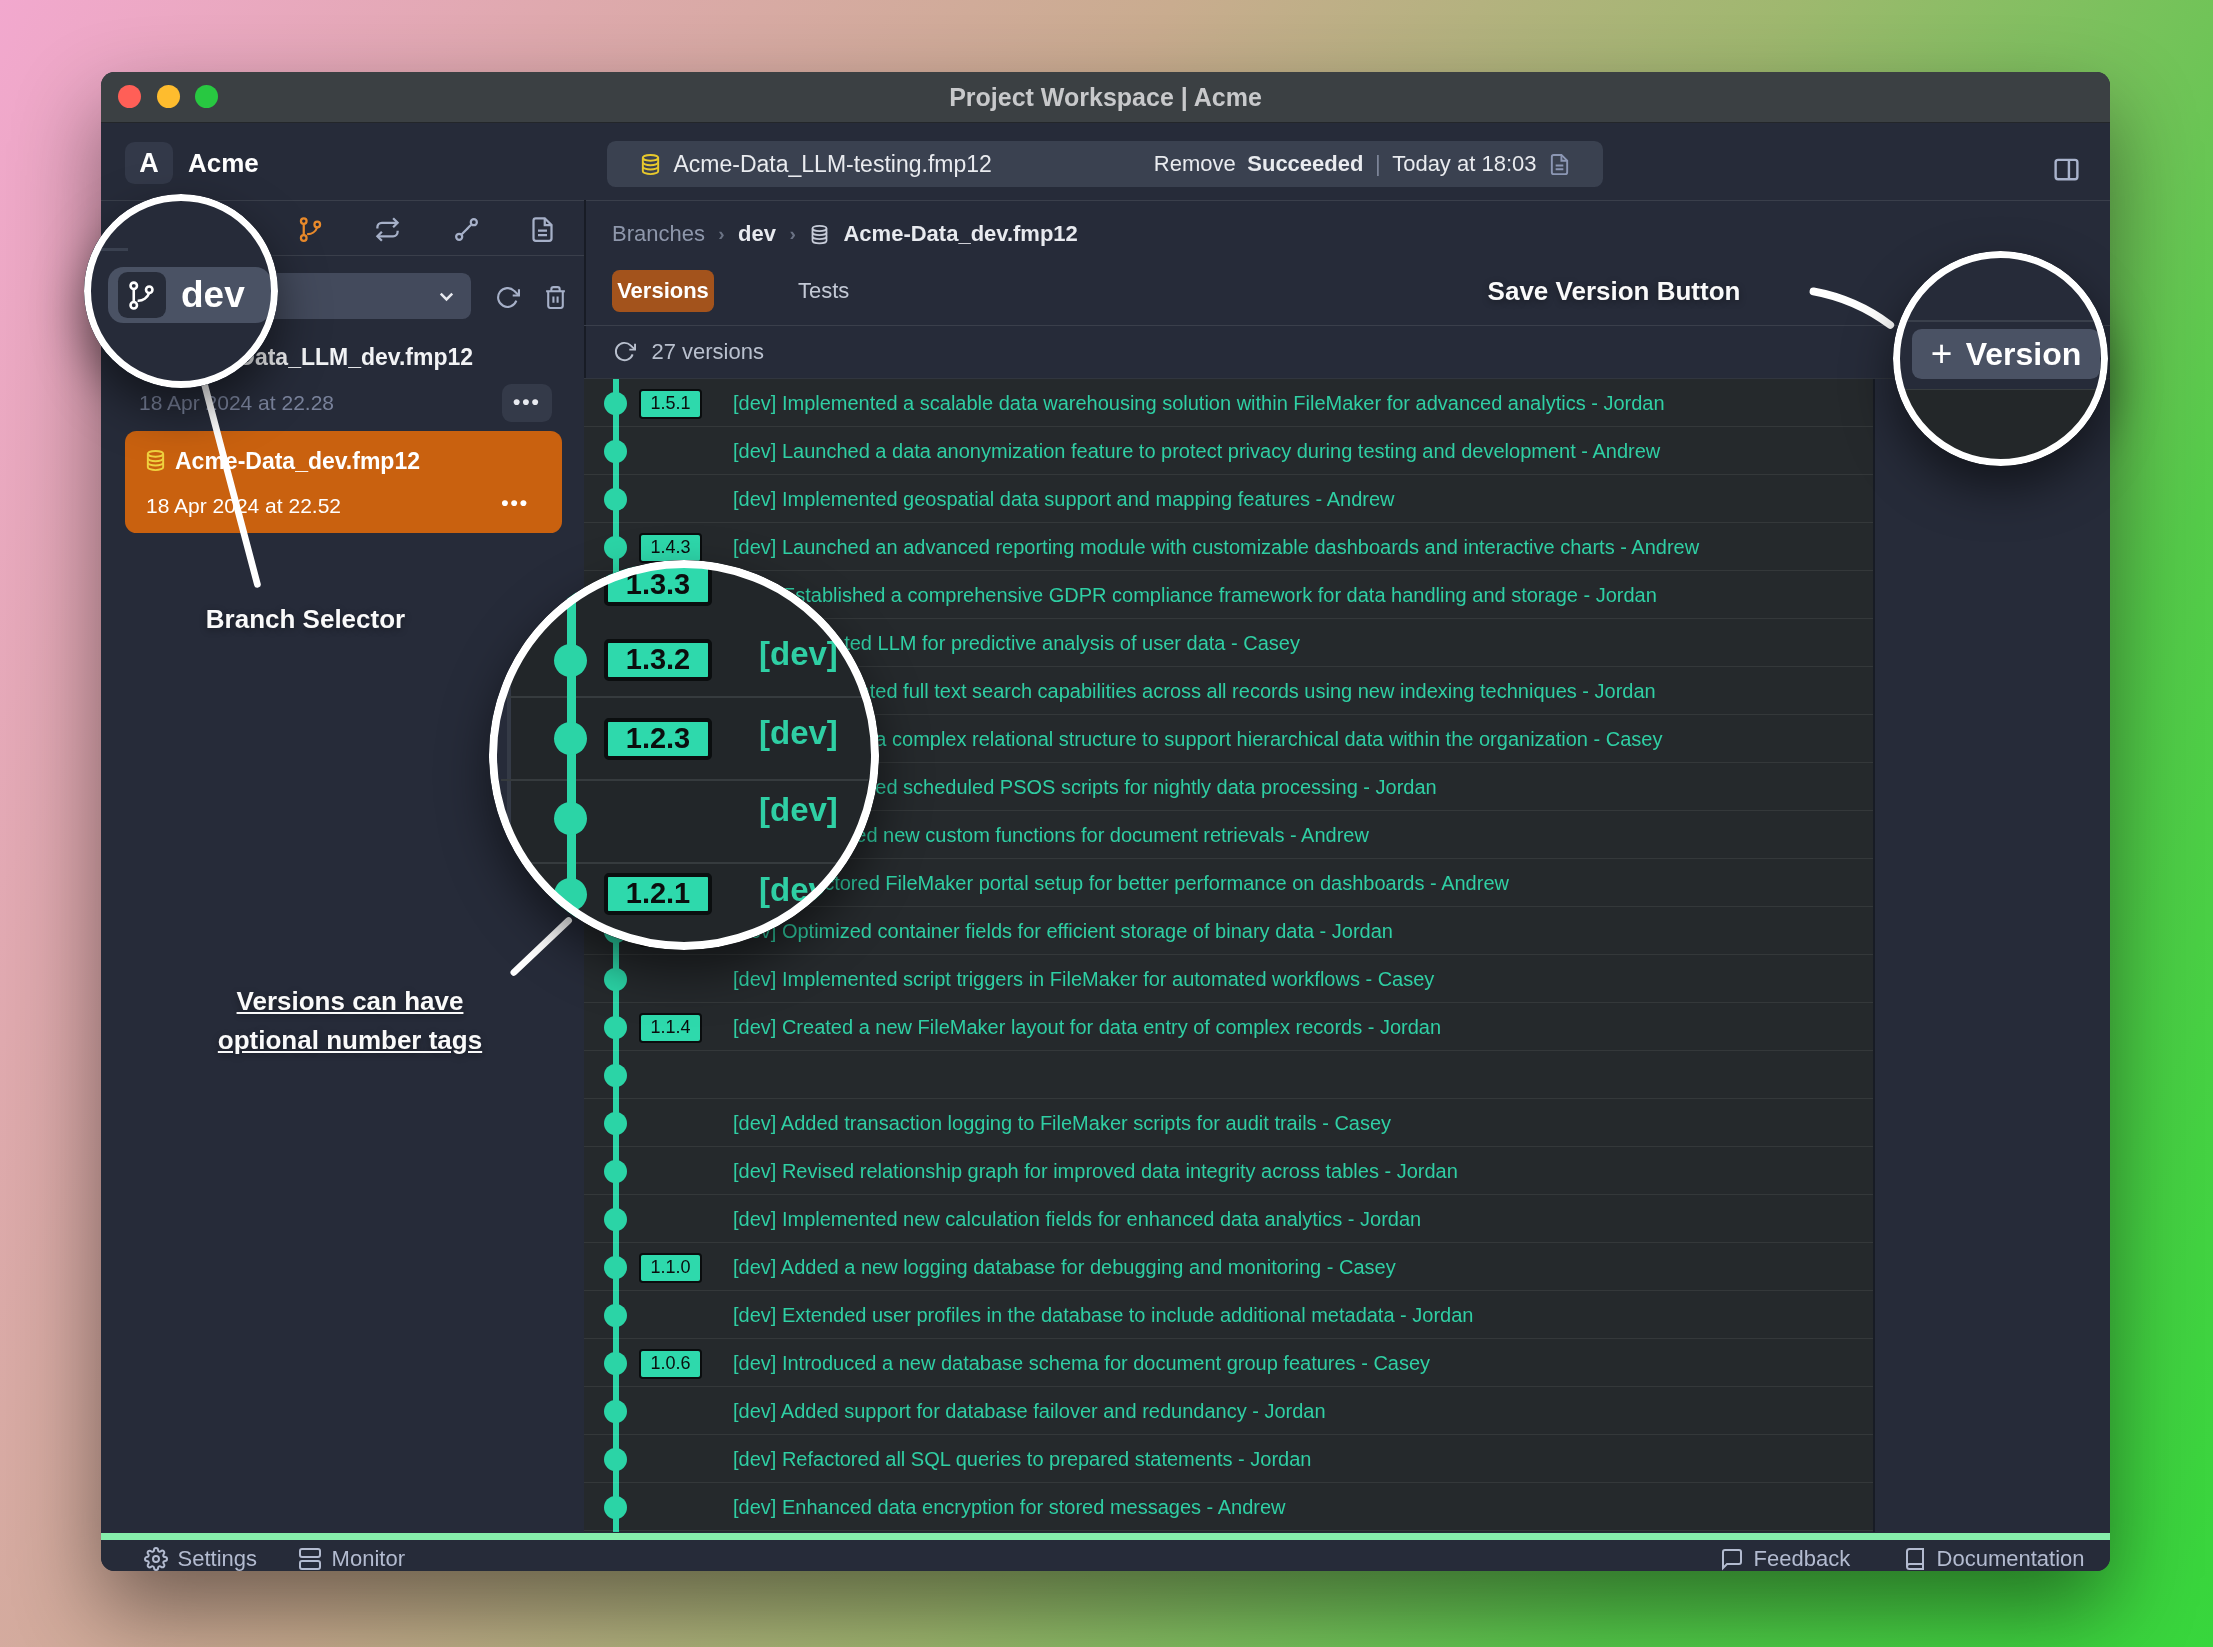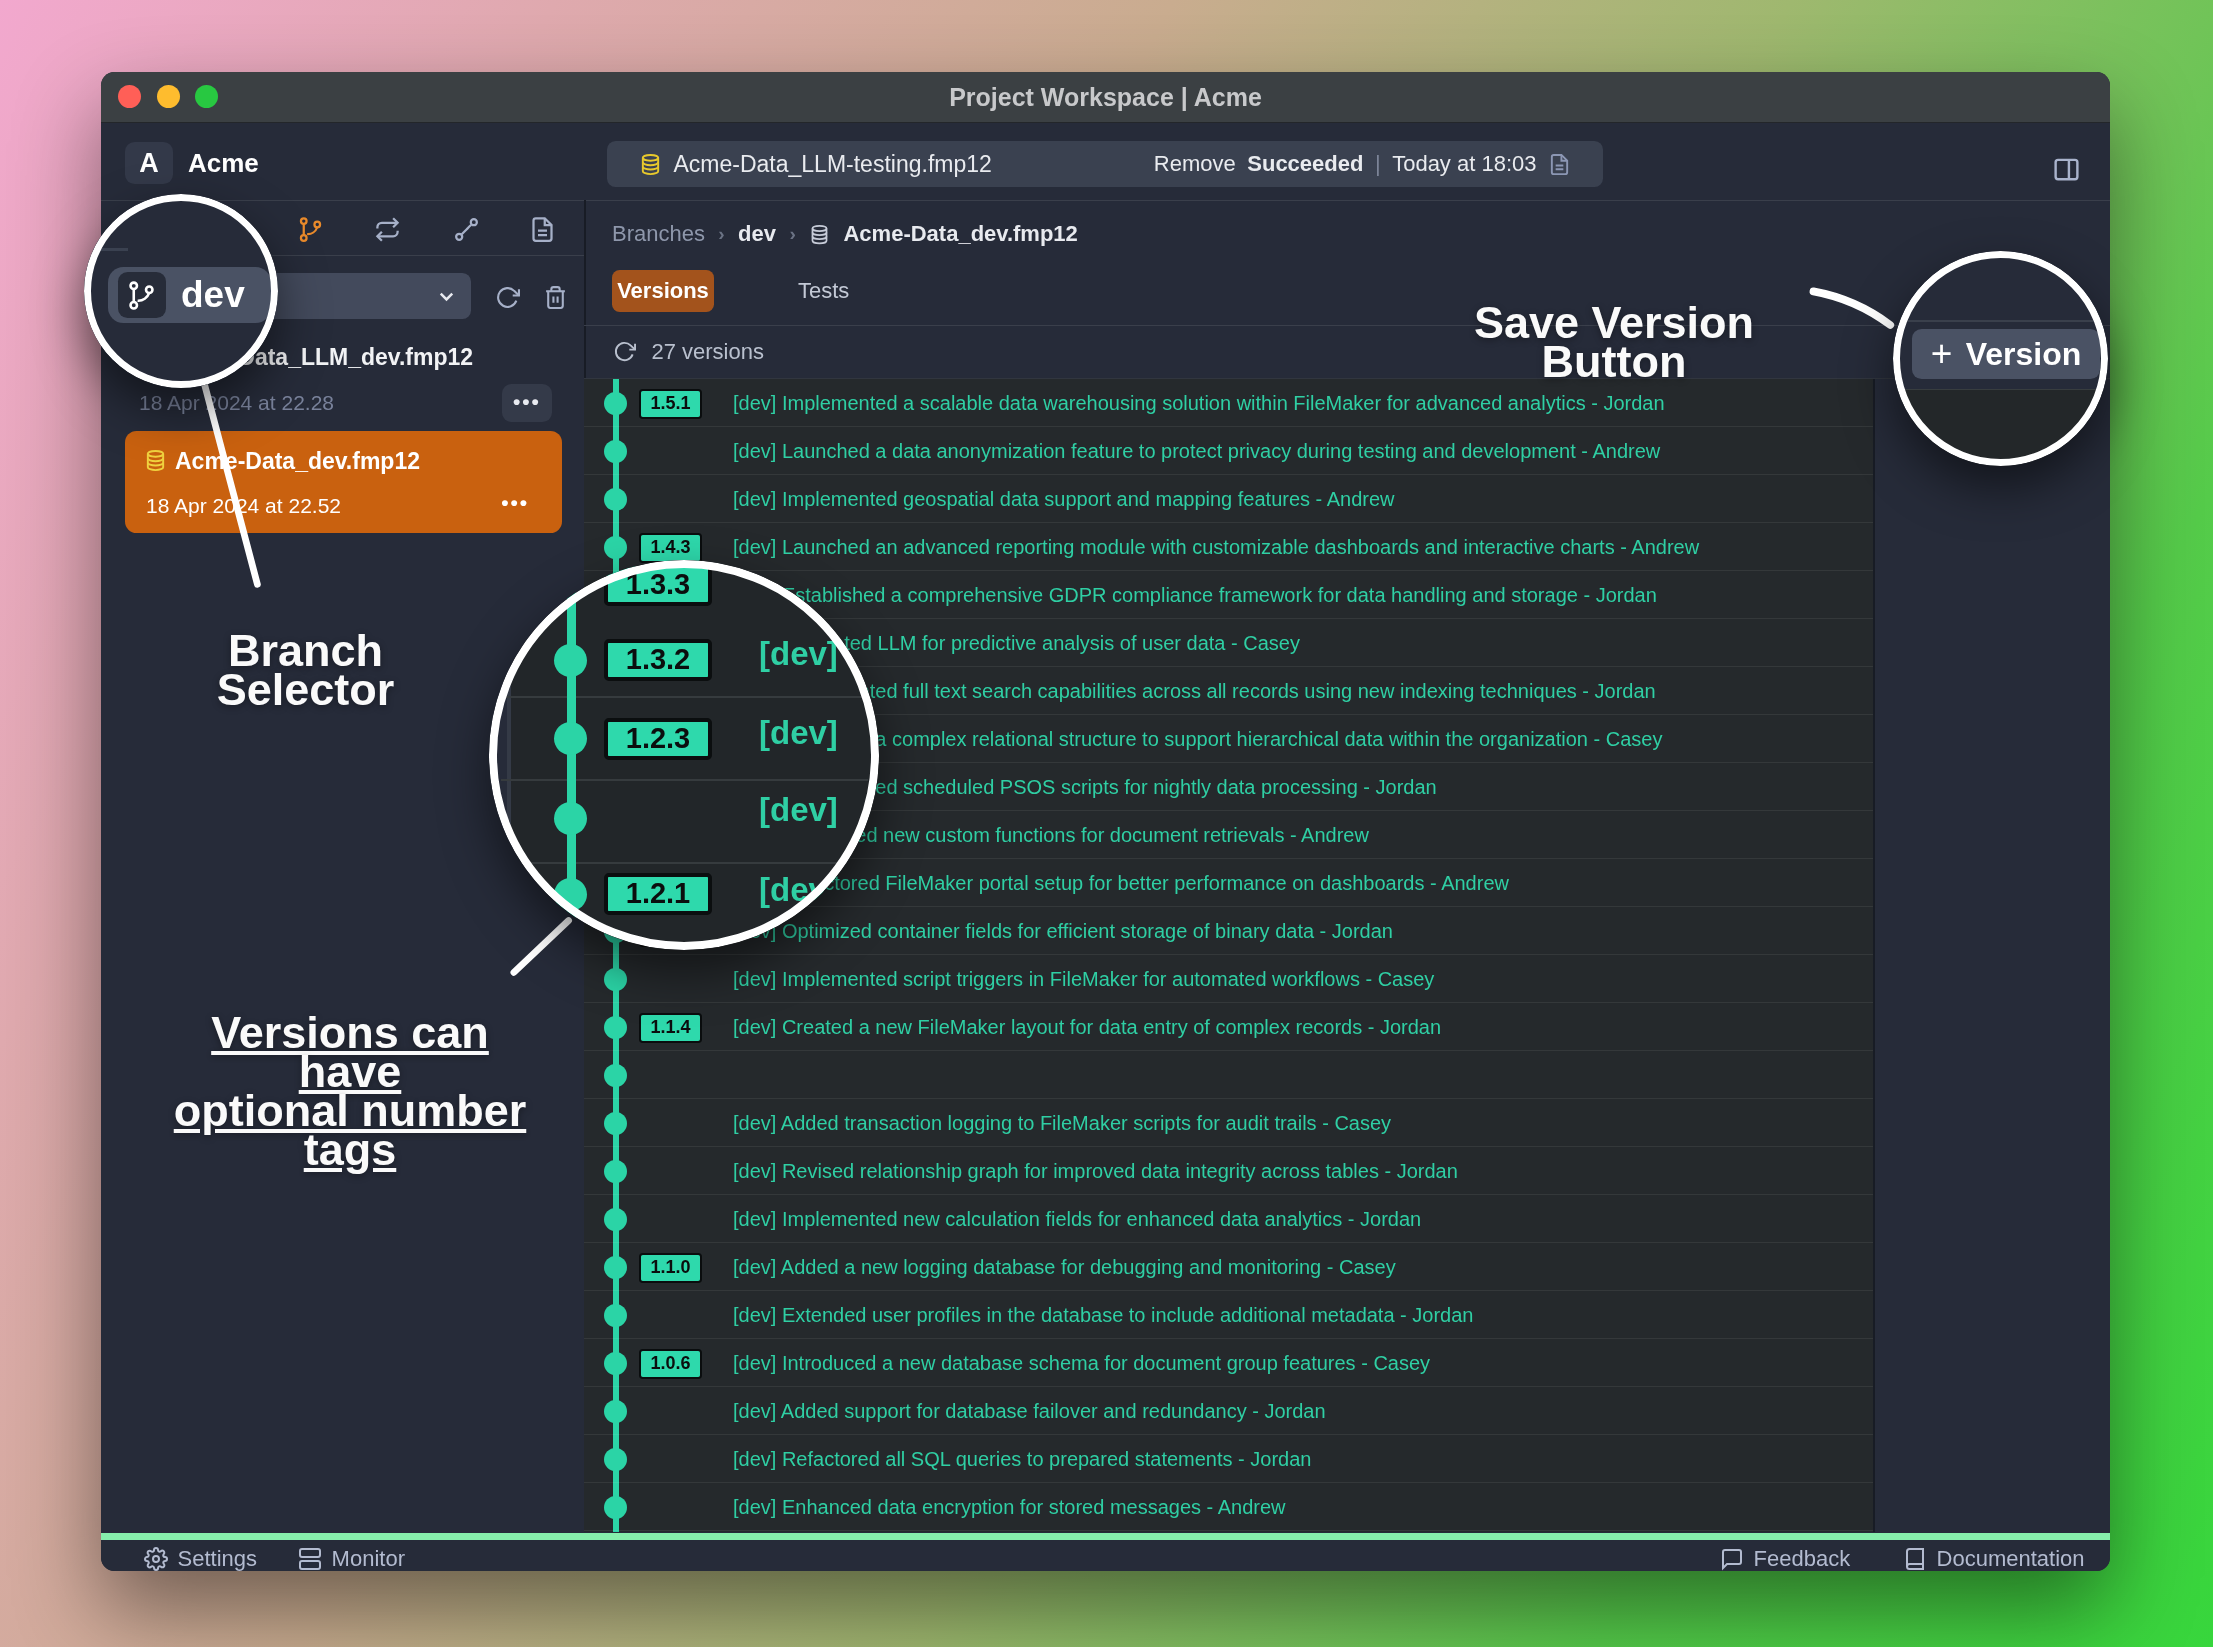--- a/index.html
+++ b/index.html
@@ -47,30 +47,30 @@
   .tabpill{position:absolute;left:511px;top:198px;width:102px;height:42px;border-radius:7.7px;background:#A3531C;
     color:#FFF;font-weight:bold;font-size:22px;text-align:center;line-height:42px;}
   .tab-tests{position:absolute;left:665px;top:198px;height:42px;line-height:42px;color:#C3C9D6;font-size:22px;margin-left:32px;}
   .vheader{position:absolute;left:512px;top:265px;height:29px;display:flex;align-items:center;gap:15.4px;color:#B9C0CE;font-size:22px;}
   .listpanel{position:absolute;left:483px;top:307px;width:1289px;height:1153px;background:#25292C;overflow:hidden;}
   .rightpanel{position:absolute;left:1772px;top:307px;width:236px;height:1153px;background:#262B39;}
   .timeline{position:absolute;left:29px;top:0;width:5.8px;height:1153px;background:#2BD4A6;}
   .vrow{position:relative;height:48px;border-bottom:1px solid rgba(255,255,255,.07);}
   .vdot{position:absolute;left:20px;top:12.5px;width:23px;height:23px;border-radius:50%;background:#2BD4A6;}
   .vtag{position:absolute;left:55px;top:9.6px;min-width:63px;height:30px;background:#2ED9AC;border:2.9px solid #0A0D0E;
-    border-radius:3.8px;color:#0B0E0E;font-weight:bold;font-size:18px;text-align:center;line-height:24px;padding:0 4.8px;}
+    border-radius:3.8px;color:#0B0E0E;font-weight:normal;font-size:18px;text-align:center;line-height:24px;padding:0 4.8px;}
   .vmsg{position:absolute;left:149px;top:0;height:48px;line-height:48px;color:#2FCFA4;font-size:20px;white-space:nowrap;}
   
   .bottombar{position:absolute;left:0;bottom:0;width:100%;height:38px;background:#262B39;border-top:7px solid #86efac;}
   .bitem{position:absolute;top:0;height:38px;display:flex;align-items:center;gap:9.6px;color:#B3BBD0;font-size:22px;}
   
   .mag{position:absolute;border-radius:50%;overflow:hidden;box-shadow:0 21px 48px rgba(0,0,0,.5);}
   .ring{position:absolute;inset:0;border-radius:50%;pointer-events:none;}
-  .note{position:absolute;color:#FAFAFA;font-weight:bold;font-size:45px;text-align:center;line-height:39px;
-    text-shadow:0 1.9px 7.7px rgba(0,0,0,.35);margin-top:31px;}
+  .note{position:absolute;color:#FAFAFA;font-weight:bold;font-size:26px;text-align:center;line-height:39px;
+    text-shadow:0 1.9px 7.7px rgba(0,0,0,.35);}
   
   .devpill{position:absolute;left:24px;top:73px;width:163px;height:56px;border-radius:15.4px;background:#4A5264;
     display:flex;align-items:center;padding-left:9.6px;gap:15.4px;}
   .devbox{width:48px;height:46px;border-radius:9.6px;background:#272C39;color:#FFF;display:flex;align-items:center;justify-content:center;}
   .devtxt{color:#FFF;font-weight:bold;font-size:37px;}
   
   .mrowsep{position:absolute;left:11.5px;width:367px;height:1.9px;background:#363B3E;}
   .mtline{position:absolute;left:78px;top:0;width:8.6px;height:390px;background:#2BD4A6;}
   .mdot{position:absolute;left:65px;width:33px;height:33px;border-radius:50%;background:#2BD4A6;}
   .mtag{position:absolute;left:115px;width:108px;height:42px;background:#2ED9AC;border:4.8px solid #0B0E0F;border-radius:4.8px;

